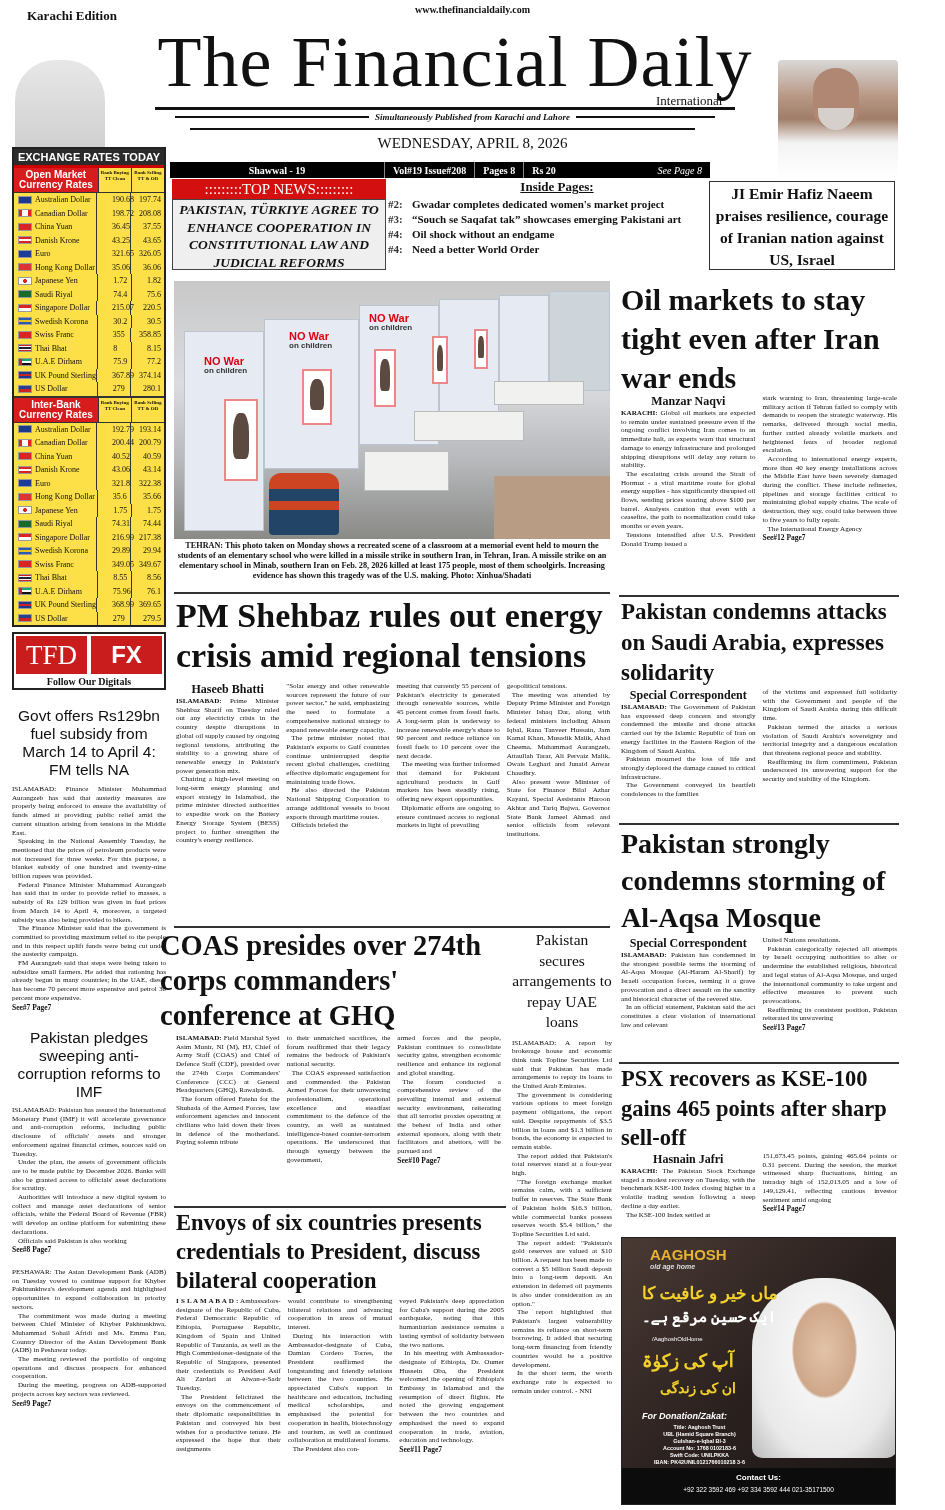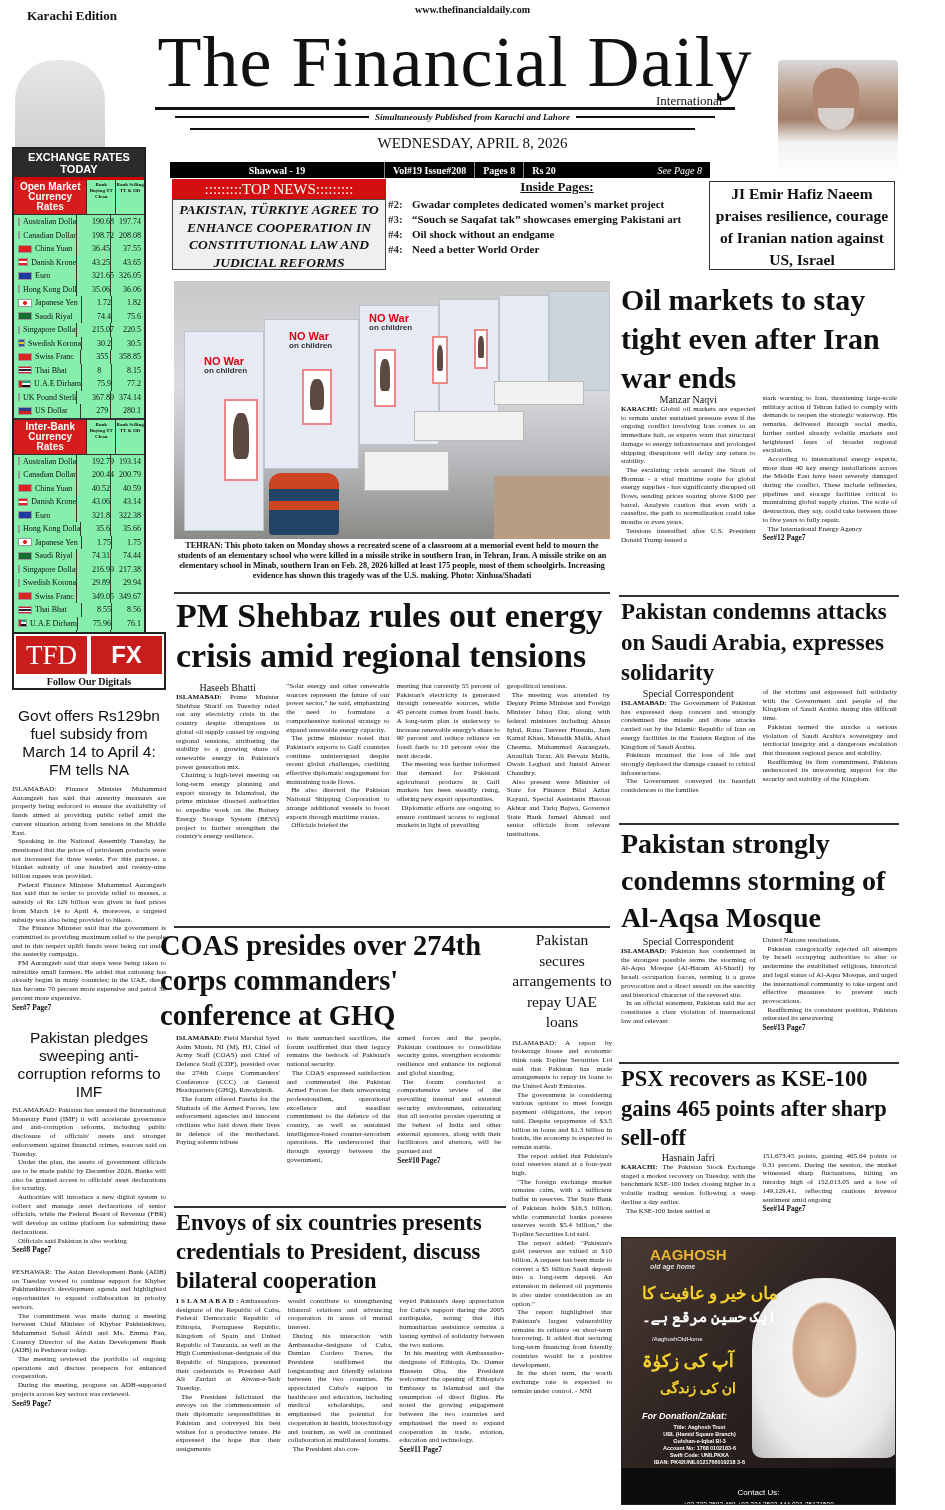--- a/index.html
+++ b/index.html
@@ -13,21 +13,21 @@
 .rule2{left:175px;top:116px;width:540px;height:2px;background:#111}
 .pubtag{left:0;width:945px;top:112px;text-align:center;font-size:9px;font-style:italic;font-weight:bold}
 .pubtag span{background:#fff;padding:0 6px}
 .rule3{left:190px;top:128px;width:505px;height:2px;background:#111}
 .dateline{left:0;width:945px;top:135px;text-align:center;font-size:15px}
 .ghost{left:15px;top:60px;width:90px;height:90px;background:linear-gradient(#ddd,#bbb);border-radius:40px 40px 4px 4px;opacity:.7}
 .portrait{left:778px;top:60px;width:120px;height:118px;background:linear-gradient(180deg,#d8d8d8 0%,#b99a86 30%,#a07d68 50%,#f3f3f3 70%,#fff 100%);border-radius:4px}
 .portrait-head{position:absolute;left:35px;top:8px;width:46px;height:60px;background:#b08772;border-radius:22px 22px 18px 18px}
 .portrait-beard{position:absolute;left:40px;top:48px;width:36px;height:22px;background:#d6d0cc;border-radius:0 0 18px 18px}
 
-.xbox{left:12px;top:147px;width:134px;border:2px solid #222;background:#86efac}
+.xbox{left:12px;top:147px;width:154px;border:2px solid #222;background:#fde047}
 .xhead{background:#2b2b2b;color:#fff;font-family:"Liberation Sans",sans-serif;font-weight:bold;font-size:11px;text-align:center;padding:2px 0;border-bottom:3px solid #c00}
 .xsub{display:flex;border-bottom:1px solid #333}
 .xsub .lbl{width:86px;background:#d61c1c;color:#fff;font-family:"Liberation Sans",sans-serif;font-weight:bold;font-size:10px;line-height:10px;text-align:center;padding:2px 0}
 .xsub .c{width:34px;font-size:5px;font-weight:bold;text-align:center;border-left:1px solid #333;line-height:6px;padding-top:2px}
 .xrow{display:flex;font-size:8px;height:13.5px;align-items:center}
 .xrow .n{width:86px;display:flex;align-items:center;gap:3px;padding-left:4px;white-space:nowrap;overflow:hidden}
 .flag{width:14px;height:8px;display:inline-block;border:1px solid #999}
 .xrow .v{width:34px;border-left:1px solid #333;height:100%;display:flex;align-items:center;padding-left:15px}
 .xrow .v2{justify-content:flex-end;padding-right:3px}
 
@@ -57,34 +57,34 @@
 .nowar i{display:block;color:#333;font-style:normal;font-size:8px}
 .kid{position:absolute;background:#fff;border:2px solid #e88;}
 .kid:after{content:"";position:absolute;left:22%;top:15%;width:56%;height:60%;background:#5c4a40;border-radius:40% 40% 20% 20%}
 .bag{position:absolute;left:95px;top:192px;width:70px;height:62px;background:linear-gradient(#c42 0%,#c42 25%,#246 25%,#246 45%,#c42 45%,#c42 60%,#246 60%);border-radius:12px 12px 4px 4px}
 .rubble{position:absolute;background:#f1f1ef;border:1px solid #bbb}
 .caption{left:174px;top:541px;width:436px;font-size:8.2px;font-weight:bold;text-align:center;line-height:10px}
 
 .mh{font-weight:bold;font-size:34px;line-height:40px}
 .cols{display:flex;gap:7px}
 .cols>div{flex:1}
-.byline{font-weight:normal;text-align:center;font-size:10px}
+.byline{font-weight:bold;text-align:center;font-size:12px}
 .rh{font-weight:bold}
 
 .rhead{font-weight:bold;font-size:28px;line-height:31px}
 
 .ad{left:621px;top:1237px;width:275px;height:268px;background:linear-gradient(135deg,#4a3a34 0%,#2b211f 50%,#1a1616 100%);border:1px solid #222;overflow:hidden;color:#fff}
 .ad .woman{position:absolute;left:130px;top:40px;width:145px;height:180px;background:radial-gradient(ellipse at 50% 40%,#e2c3a8 0%,#cfa78a 30%,#f4f4f4 32%,#e9e9e9 70%,#bbb 100%);border-radius:70px 70px 10px 10px}
 .ad .logo{position:absolute;left:28px;top:8px;font-family:"Liberation Sans",sans-serif;font-weight:bold;font-size:15px;color:#e8b331}
 .ad .logo i{display:block;font-size:7px;color:#ddd}
 .ad .urdu{position:absolute;left:20px;font-weight:bold;color:#f3d02c;text-align:right}
 .ad .don{position:absolute;left:20px;top:173px;font-family:"Liberation Sans",sans-serif;font-weight:bold;font-style:italic;font-size:9px}
 .ad .det{position:absolute;left:20px;top:186px;width:115px;font-family:"Liberation Sans",sans-serif;font-size:5.4px;line-height:7px;text-align:center;font-weight:bold}
 .ad .foot{position:absolute;left:0;bottom:0;width:100%;height:36px;background:#0c0c0c;text-align:center;font-family:"Liberation Sans",sans-serif}
-.ad .foot .cu{font-size:8px;font-weight:normal;margin-top:20px}
+.ad .foot .cu{font-size:8px;font-weight:bold;margin-top:5px}
 .ad .foot .ph{font-size:6.5px;margin-top:4px}
 </style>
 </head>
 <body>
 
 <div class="abs edition">Karachi Edition</div>
 <div class="abs website">www.thefinancialdaily.com</div>
 <div class="abs ghost"></div>
 <div class="abs masthead">The Financial Daily</div>
 <div class="abs intl">International</div>

